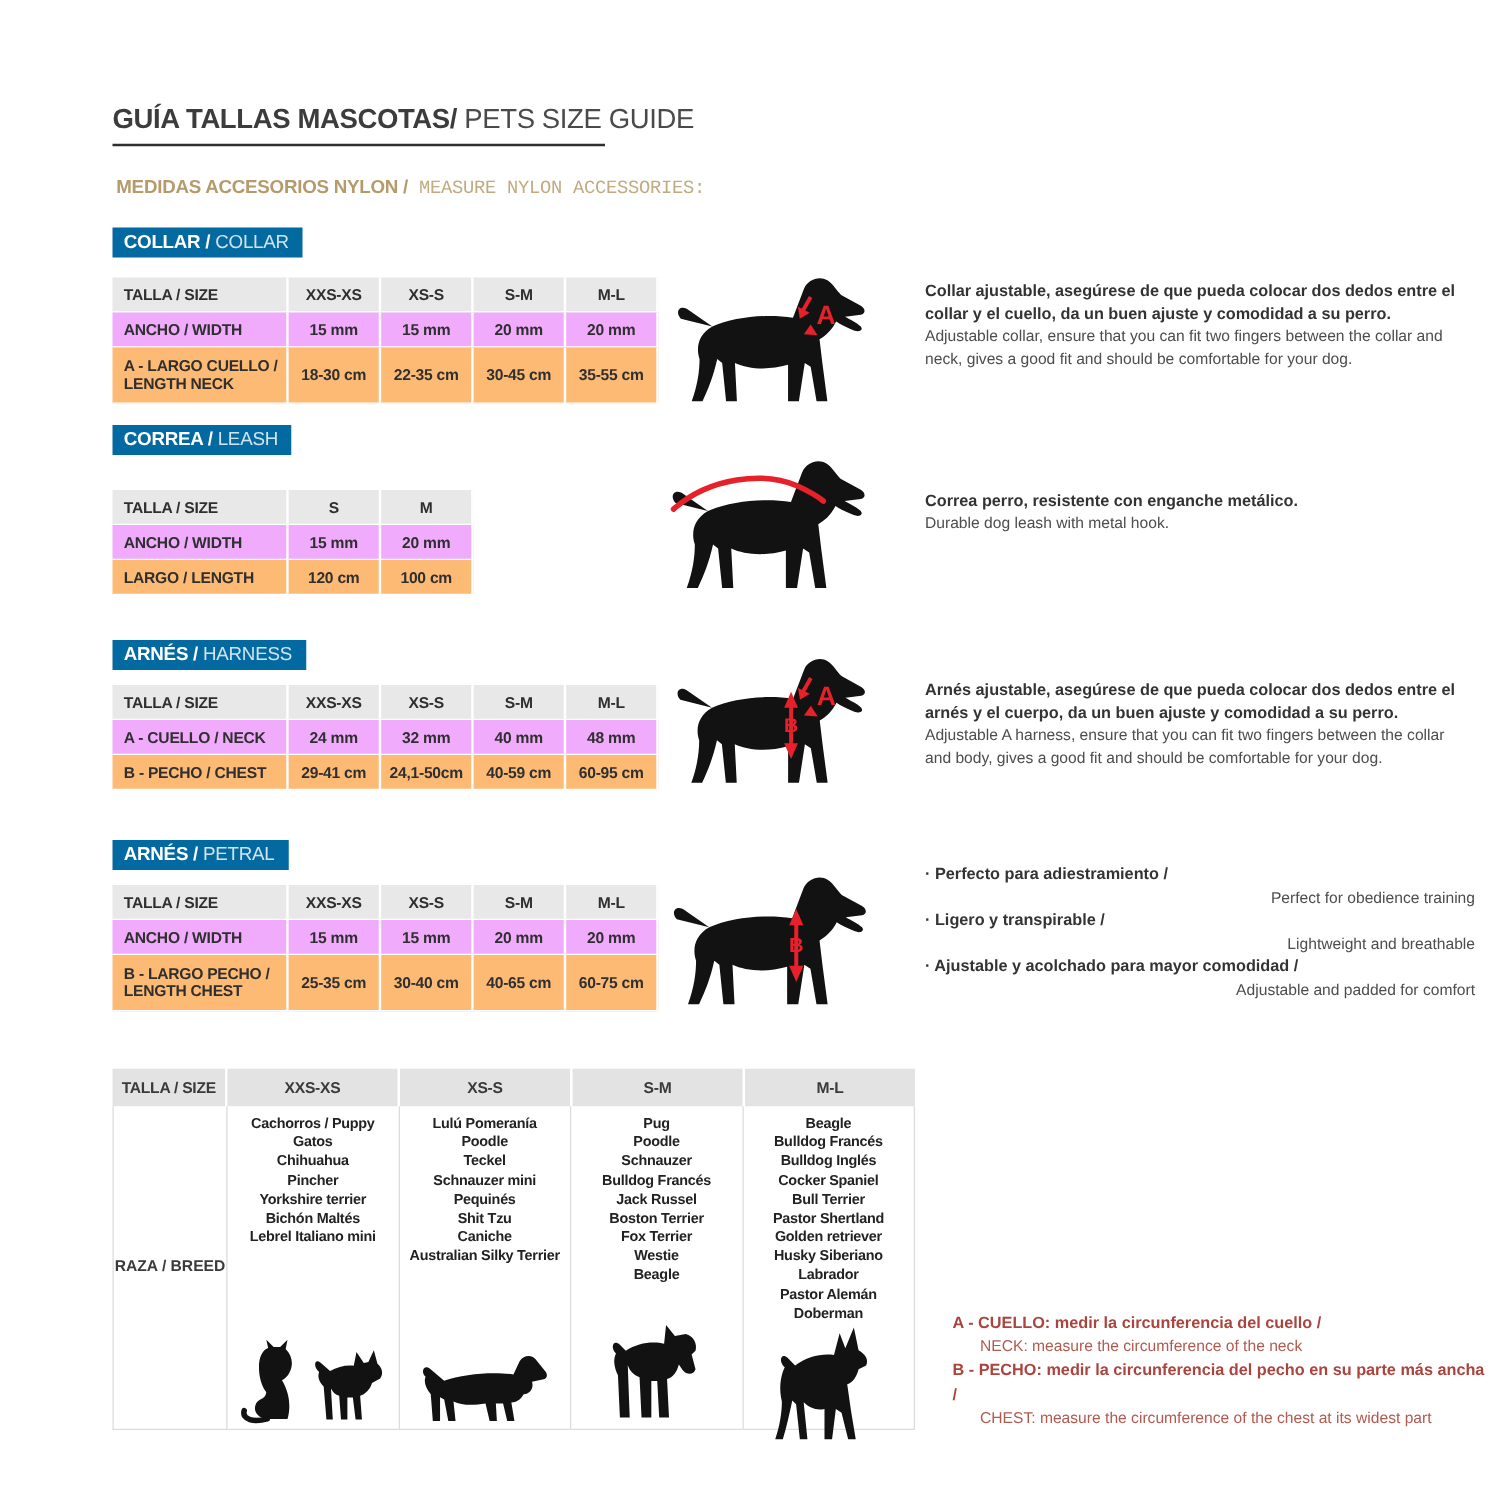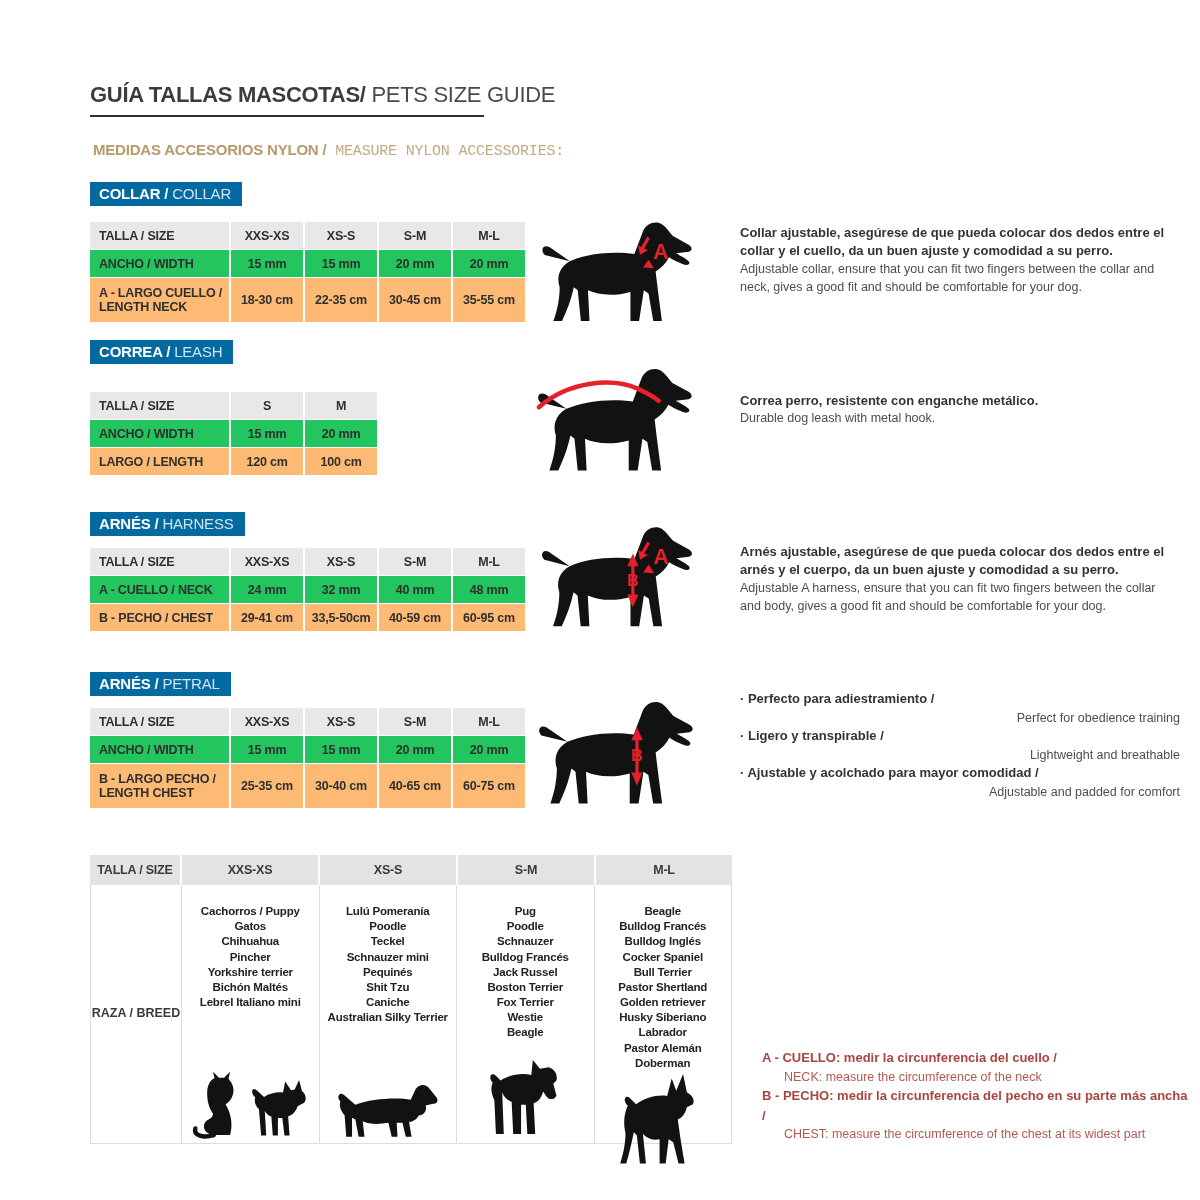--- a/index.html
+++ b/index.html
@@ -18,21 +18,21 @@
   
   .badge{background:#0369a1;color:#fff;font-size:15px;font-weight:bold;padding:3px 11px 4px 9px;letter-spacing:-.2px;white-space:nowrap;}
   .badge .en{font-weight:400;color:rgba(255,255,255,.82);}
 
   
   table.sz{border-collapse:separate;border-spacing:0;font-size:12.5px;font-weight:bold;color:#2f2f2f;text-align:center;letter-spacing:-.2px;}
   table.sz td{border-right:2px solid #fff;border-bottom:1px solid #fff;padding:0 2px;}
   table.sz td.lbl{text-align:left;padding-left:9px;width:128px;}
   table.sz td.v{width:68px;}
   tr.r-head td{background:#e8e8e8;height:27px;}
-  tr.r-mid td{background:#22c55e;height:27px;}
+  tr.r-mid td{background:#f0abfc;height:27px;}
   tr.r-white td{background:#fdba74;height:27px;}
   tr.r-two td{height:44px;}
 
   
   .desc{width:432px;font-size:13px;line-height:1.42;}
   .desc .es{font-weight:bold;color:#333;}
   .desc .en{font-weight:400;color:#4d4d4d;font-size:12.5px;}
 
   
   .bullets{width:440px;font-size:13px;line-height:1.45;}
@@ -46,21 +46,21 @@
   
   .breed-table{left:90px;top:855px;width:642px;}
   .bt-head{display:flex;gap:2px;}
   .bt-head .hc{background:#e3e3e3;height:30px;display:flex;align-items:center;justify-content:center;font-size:12.5px;font-weight:bold;letter-spacing:-.2px;}
   .bt-head .hc.lblc{width:90px;}
   .bt-head .hc.valc{flex:1;}
   .bt-body{display:flex;border:1px solid #dcdcdc;border-top:none;height:258px;}
   .bt-cell{border-right:1px solid #dcdcdc;display:flex;flex-direction:column;align-items:center;}
   .bt-cell:last-child{border-right:none;}
   .bt-cell.lblc{width:90px;justify-content:center;font-size:12.5px;font-weight:bold;text-align:center;line-height:1.4;}
-  .bt-cell.valc{flex:1;justify-content:space-between;padding-top:19px;}
+  .bt-cell.valc{flex:1;justify-content:space-between;padding-top:7px;}
   .breed-list{font-size:11.5px;font-weight:bold;line-height:1.32;text-align:center;color:#222;letter-spacing:-.2px;}
   .sil-row{display:flex;align-items:flex-end;gap:6px;margin-bottom:2px;}
 
   
   .notes{left:762px;top:1048px;width:430px;color:#a9453e;font-size:13px;line-height:1.5;}
   .notes .es{font-weight:bold;}
   .notes .en{font-weight:400;font-size:12.5px;padding-left:22px;color:#b15a50;}
 </style>
 </head>
 <body>
@@ -175,21 +175,21 @@
   <tr class="r-mid">
     <td class="lbl">A - CUELLO / NECK</td>
     <td>24 mm</td>
     <td>32 mm</td>
     <td>40 mm</td>
     <td>48 mm</td>
   </tr>
   <tr class="r-white">
     <td class="lbl">B - PECHO / CHEST</td>
     <td>29-41 cm</td>
-    <td>33,5-50cm</td>
+    <td>24,1-50cm</td>
     <td>40-59 cm</td>
     <td>60-95 cm</td>
   </tr>
 </tbody>
   </table>
 
 <svg class="abs dogfig" style="left:538px;top:518px;" width="166" height="120" viewBox="0 0 210 150">
   <use href="#dog"></use>
   <g>
     <path d="M140,30 L132,44" stroke="#e62129" stroke-width="4" fill="none"></path>

